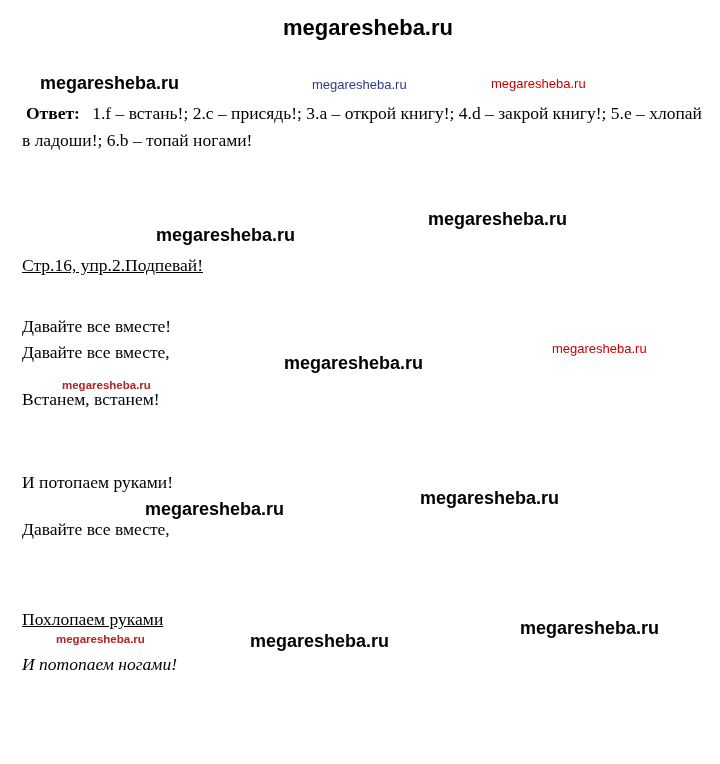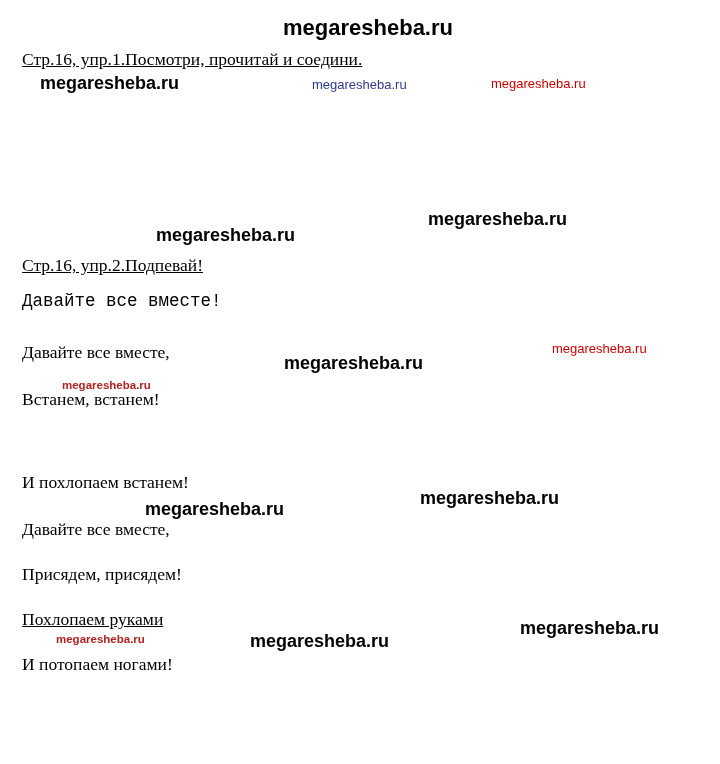--- a/index.html
+++ b/index.html
@@ -56,40 +56,42 @@
     font-weight: bold; font-size: 26px; color: #000;
   }
 </style>
 </head>
 <body>
 
 <div class="page">
 
   <div class="header-wm">megaresheba.ru</div>
 
-  <div class="heading heading-ex1">Стр.16, упр.1.Посмотри, прочитай и соедини.</div>
 
   <span class="wm wm-bold" style="left:28px; top:61px;">megaresheba.ru</span>
   <span class="wm wm-blue" style="left:300px; top:65px;">megaresheba.ru</span>
   <span class="wm wm-red" style="left:479px; top:64px;">megaresheba.ru</span>
 
+  <p class="answer">
+    <span class="answer-label">Ответ:</span>
+    <span>1.f – встань!; 2.c – присядь!; 3.a – открой книгу!; 4.d – закрой книгу!; 5.e – хлопай в ладоши!; 6.b – топай ногами!</span>
+  </p>
 
   <span class="wm wm-bold" style="left:416px; top:197px;">megaresheba.ru</span>
   <span class="wm wm-bold" style="left:144px; top:213px;">megaresheba.ru</span>
 
   <div class="heading heading-ex2">Стр.16, упр.2.Подпевай!</div>
 
-  <div class="lyric" style="top:279px;font-family:Liberation Mono, monospace;">Давайте все вместе!</div>
+  <div class="lyric" style="top:304px;">Давайте все вместе!</div>
   <div class="lyric" style="top:330px;">Давайте все вместе,</div>
   <div class="lyric" style="top:377px;">Встанем, встанем!</div>
-  <div class="lyric" style="top:460px;">И похлопаем встанем!</div>
+  <div class="lyric" style="top:460px;">И потопаем руками!</div>
   <div class="lyric" style="top:507px;">Давайте все вместе,</div>
-  <div class="lyric" style="top:552px;">Присядем, присядем!</div>
   <div class="lyric" style="top:597px;text-decoration:underline;">Похлопаем руками</div>
-  <div class="lyric" style="top:642px;">И потопаем ногами!</div>
+  <div class="lyric" style="top:642px;font-style:italic;">И потопаем ногами!</div>
 
   <span class="wm wm-red" style="left:540px; top:329px;">megaresheba.ru</span>
   <span class="wm wm-bold" style="left:272px; top:341px;">megaresheba.ru</span>
   <span class="wm wm-tiny" style="left:50px;  top:367px;">megaresheba.ru</span>
   <span class="wm wm-bold" style="left:408px; top:476px;">megaresheba.ru</span>
   <span class="wm wm-bold" style="left:133px; top:487px;">megaresheba.ru</span>
   <span class="wm wm-bold" style="left:508px; top:606px;">megaresheba.ru</span>
   <span class="wm wm-tiny" style="left:44px;  top:621px;">megaresheba.ru</span>
   <span class="wm wm-bold" style="left:238px; top:619px;">megaresheba.ru</span>
 

